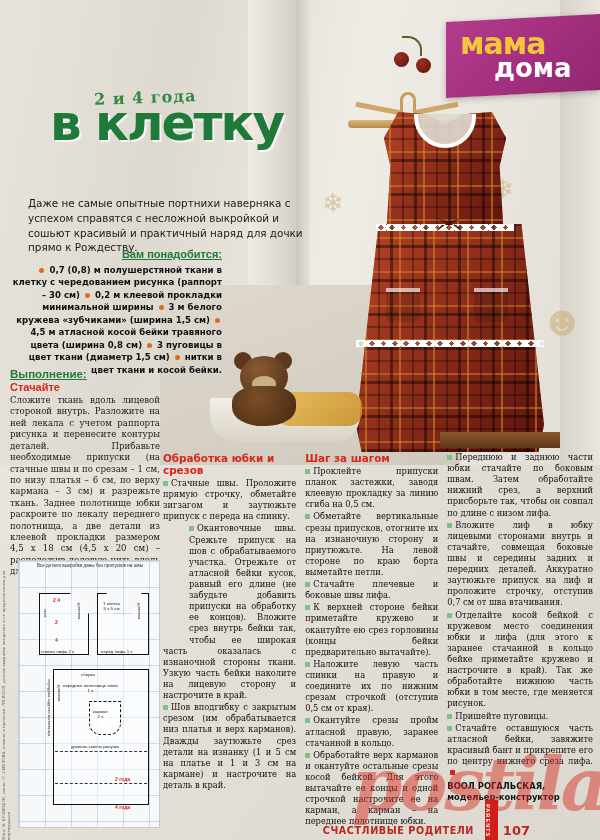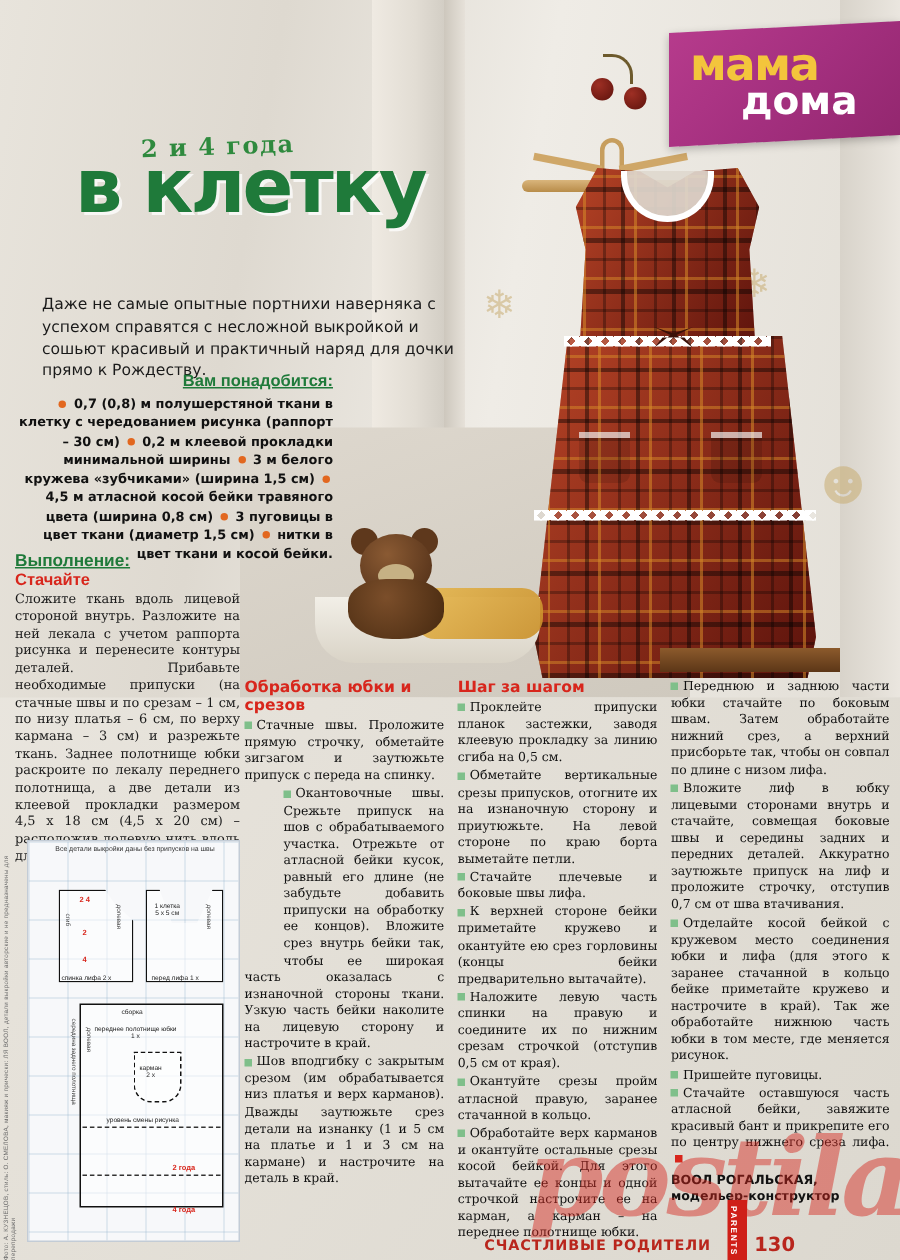--- a/index.html
+++ b/index.html
@@ -507,16 +507,16 @@
 
   </div>
 
   <div class="watermark">postila.ru</div>
 
   <div class="footer">
     <div class="footer-title">СЧАСТЛИВЫЕ РОДИТЕЛИ</div>
     <div class="parents-tab">
       <span>PARENTS</span>
     </div>
-    <div class="page-num">130</div>
+    <div class="page-num">107</div>
   </div>
 
 </div>
 
 </body></html>

